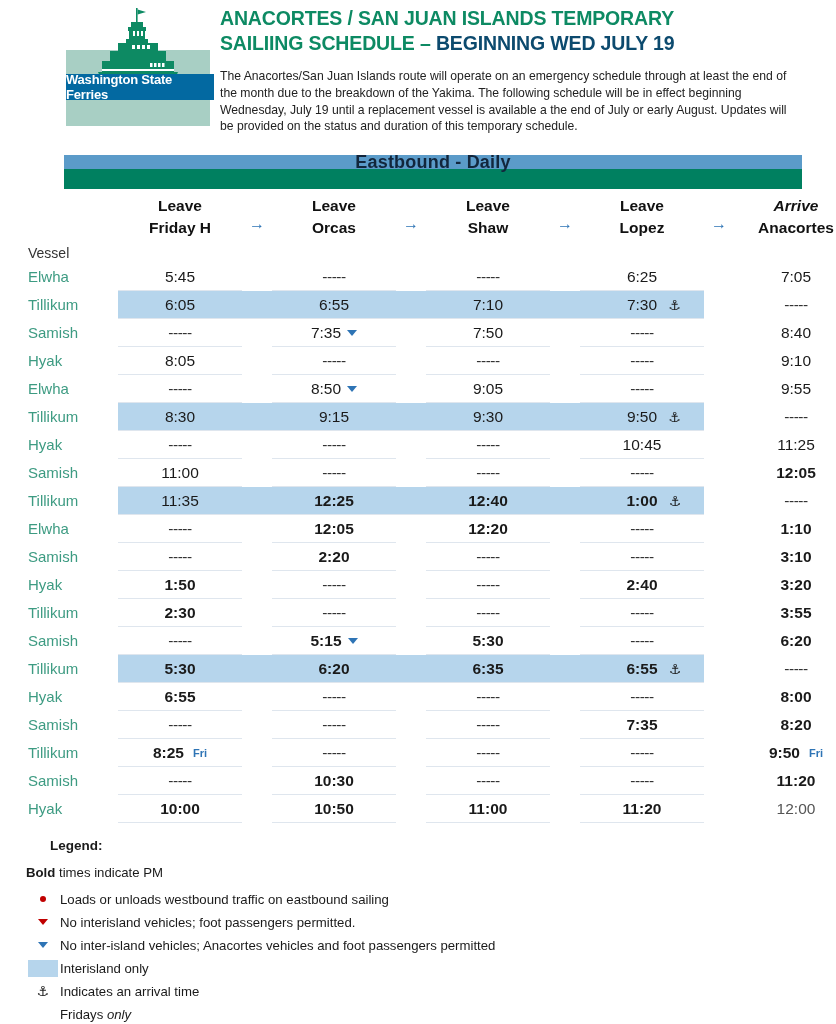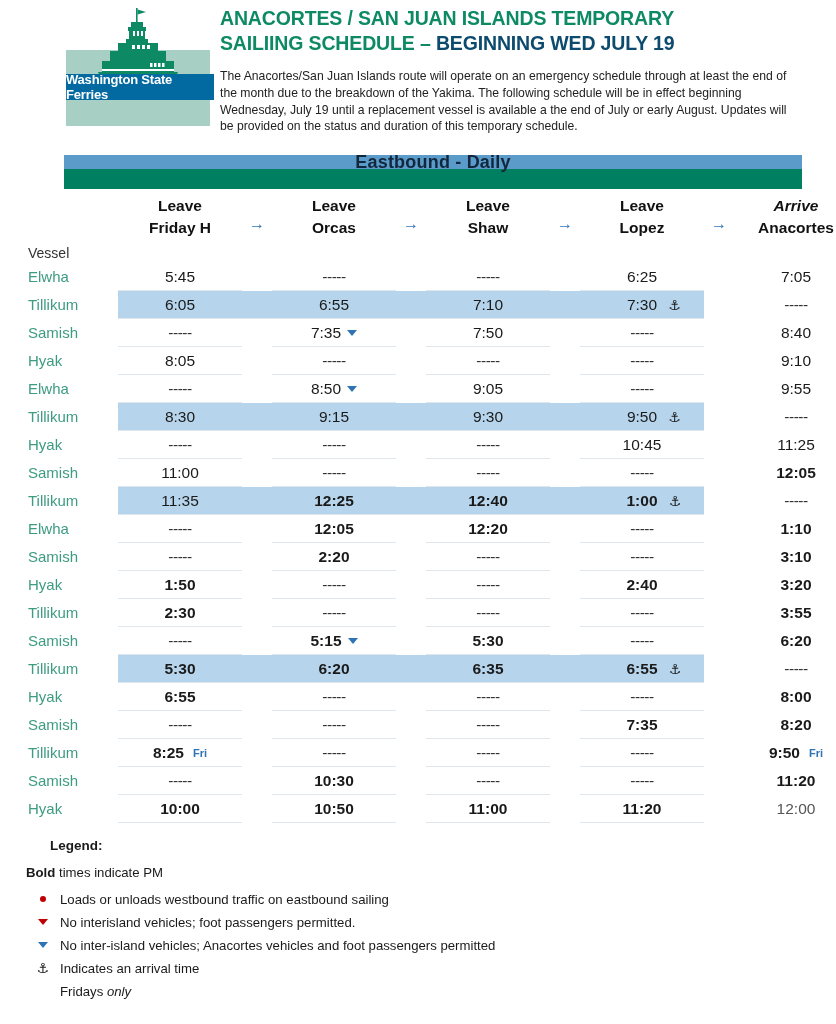--- a/index.html
+++ b/index.html
@@ -617,20 +617,26 @@
         <div class="ltext"><span>No interisland vehicles; foot passengers permitted.</span></div>
       </div>
       <div class="lrow">
         <div class="lsym">
           <span class="tri-blue"></span>
         </div>
         <div class="ltext"><span>No inter-island vehicles; Anacortes vehicles and foot passengers permitted</span></div>
       </div>
       <div class="lrow">
         <div class="lsym">
+          <span class="swatch-blue"></span>
+        </div>
+        <div class="ltext"><span>Interisland only</span></div>
+      </div>
+      <div class="lrow">
+        <div class="lsym">
           <span class="anchor-sym">⚓</span>
         </div>
         <div class="ltext"><span>Indicates an arrival time</span></div>
       </div>
       <div class="lrow">
         <div class="lsym"></div>
         <div class="ltext"><span>Fridays </span><i>only</i></div>
       </div>
     </div>
 </div>

